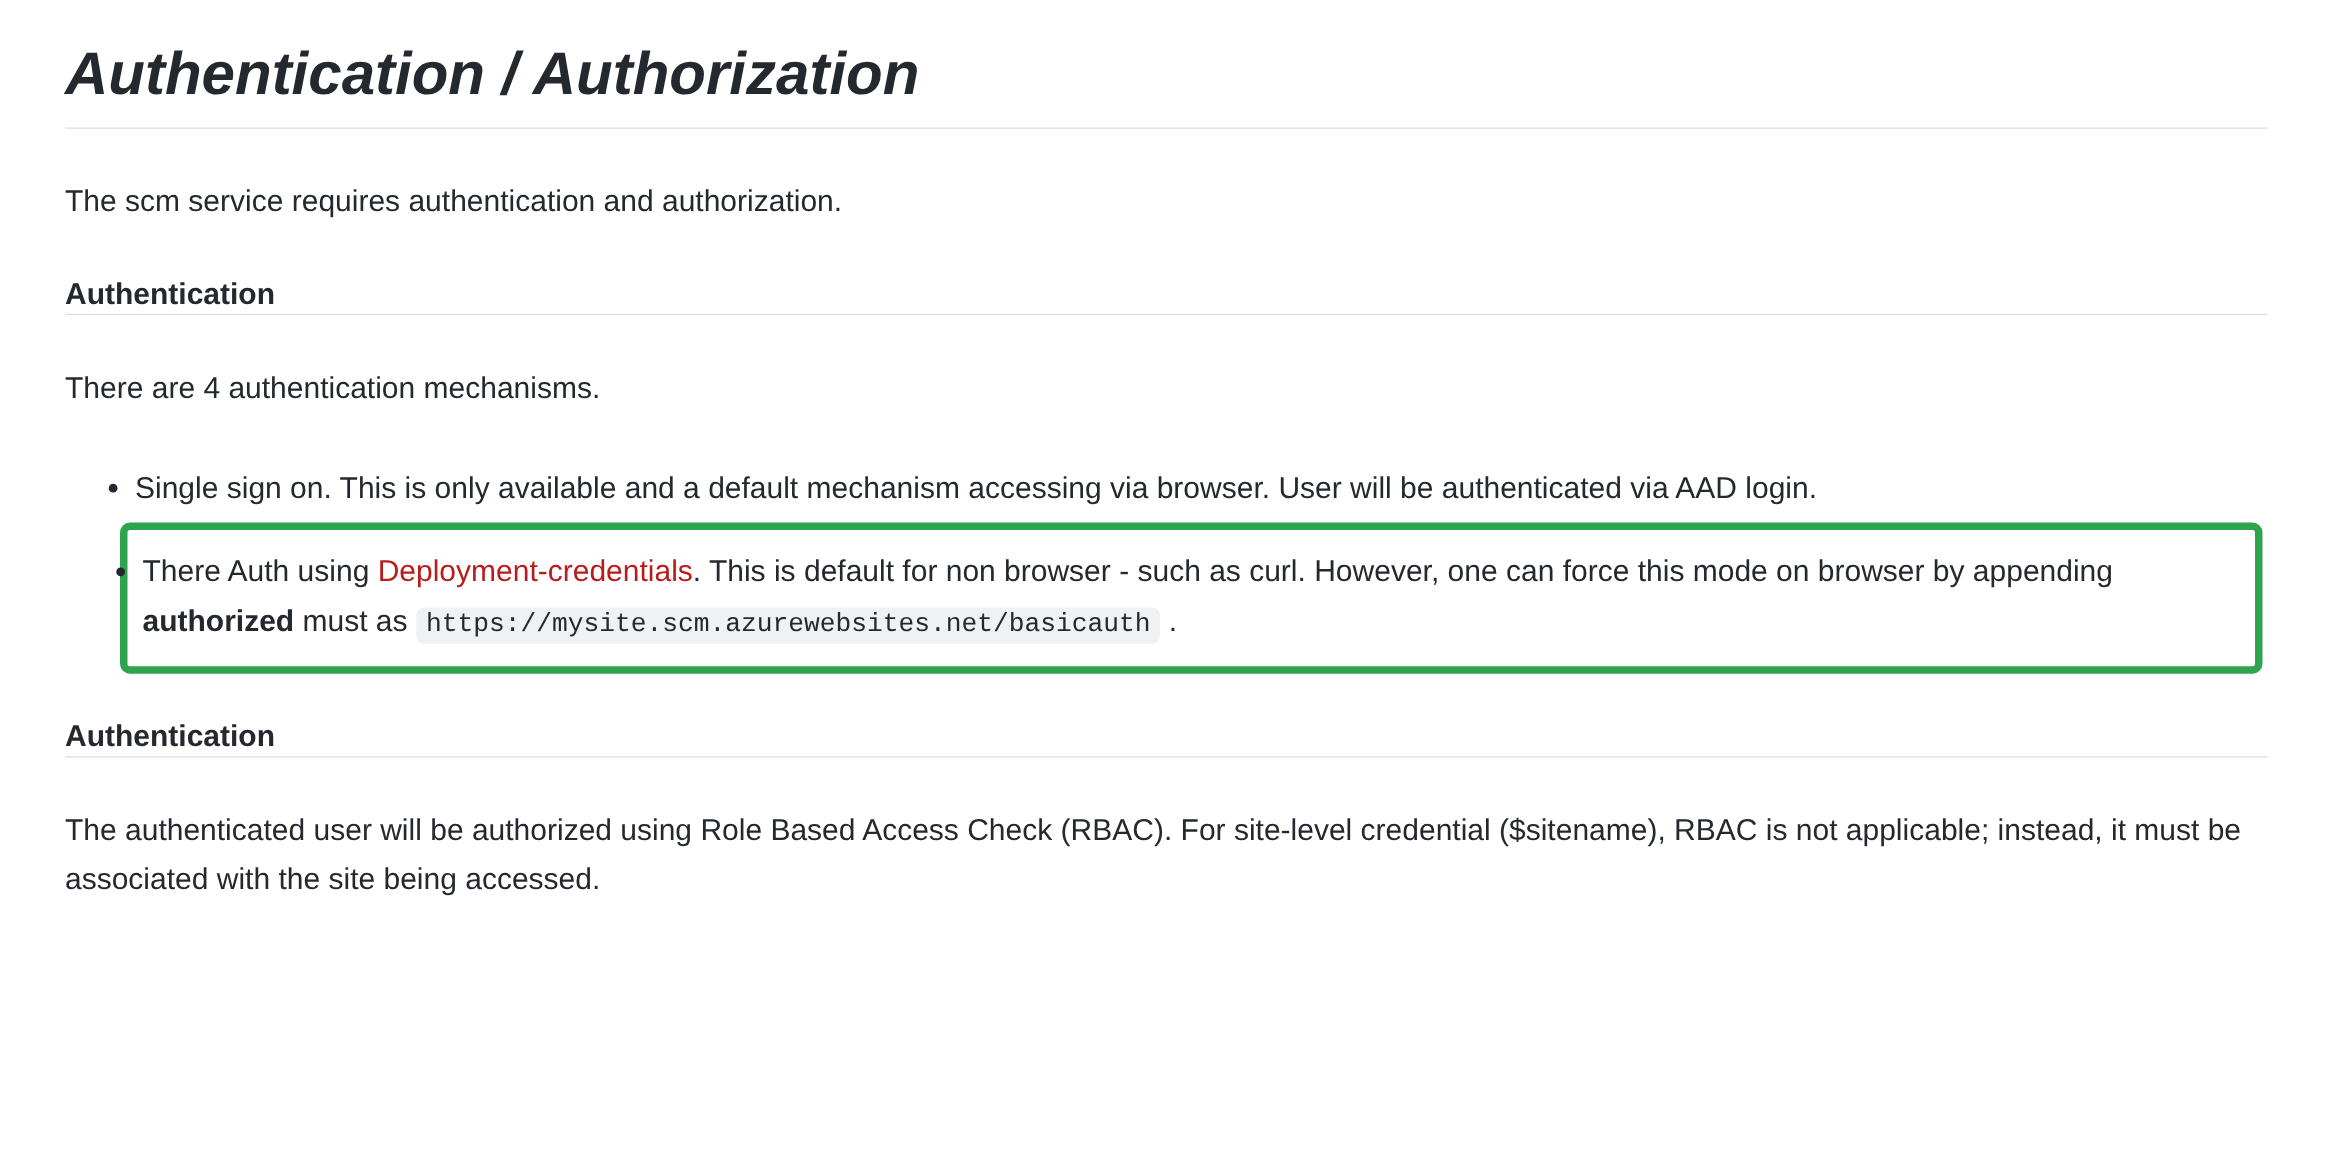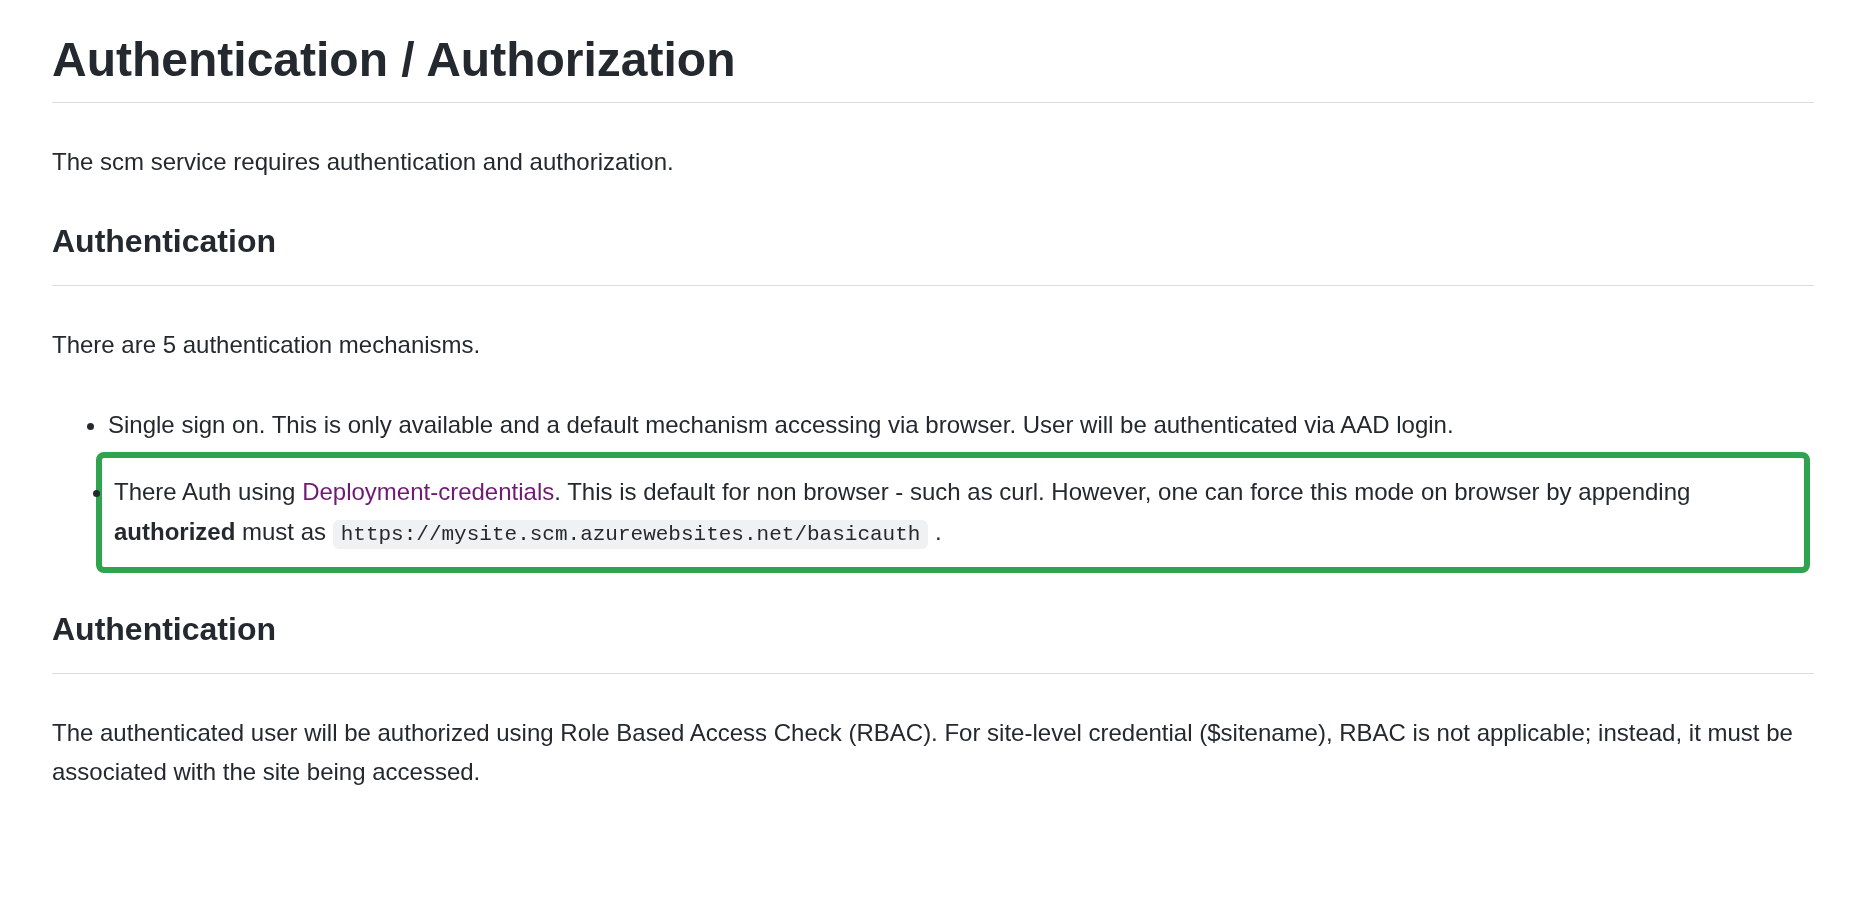--- a/index.html
+++ b/index.html
@@ -14,42 +14,43 @@
       font-size: 24px;
       line-height: 1.6;
     }
     h1 {
       font-size: 48px;
       font-weight: 600;
       margin: 0 0 10px 0;
       padding-bottom: 12px;
       border-bottom: 1px solid #d8dee4;
       line-height: 1.25;
+      font-style: italic;
     }
     h2 {
-      font-size: 32px;
+      font-size: 24px;
       font-weight: 600;
       margin: 36px 0 10px 0;
-      padding-bottom: 24px;
+      padding-bottom: 0;
       border-bottom: 1px solid #d8dee4;
       line-height: 1.25;
     }
     p {
       margin: 40px 0;
     }
     ul {
       padding-left: 40px;
       margin: 16px;
     }
     li {
       margin: 6px 0;
       line-height: 1.7;
     }
     a {
-      color: #701a75;
+      color: #b91c1c;
       text-decoration: none;
     }
     code {
       font-family: ui-monospace, SFMono-Regular, "SF Mono", Menlo, Consolas, "Liberation Mono", monospace;
       background-color: #f0f1f2;
       padding: 3px 8px;
       border-radius: 6px;
       font-size: 21px;
       text-align: right;
     }
@@ -69,21 +70,21 @@
   </style>
 </head>
 <body>
 
 <h1>Authentication / Authorization</h1>
 
 <p>The scm service requires authentication and authorization.</p>
 
 <h2>Authentication</h2>
 
-<p>There are 5 authentication mechanisms.</p>
+<p>There are 4 authentication mechanisms.</p>
 
 <ul>
   <li>Single sign on. This is only available and a default mechanism accessing via browser. User will be authenticated via AAD login.</li>
   <div class="highlight-box">
     <li>
       <span>There Auth using </span><a href="#">Deployment-credentials</a><span>. This is default for non browser - such as curl. However, one can force this mode on browser by appending </span><strong>authorized</strong><span> must as </span><code>https://mysite.scm.azurewebsites.net/basicauth</code><span> .</span>
     </li>
   </div>
 </ul>
 

